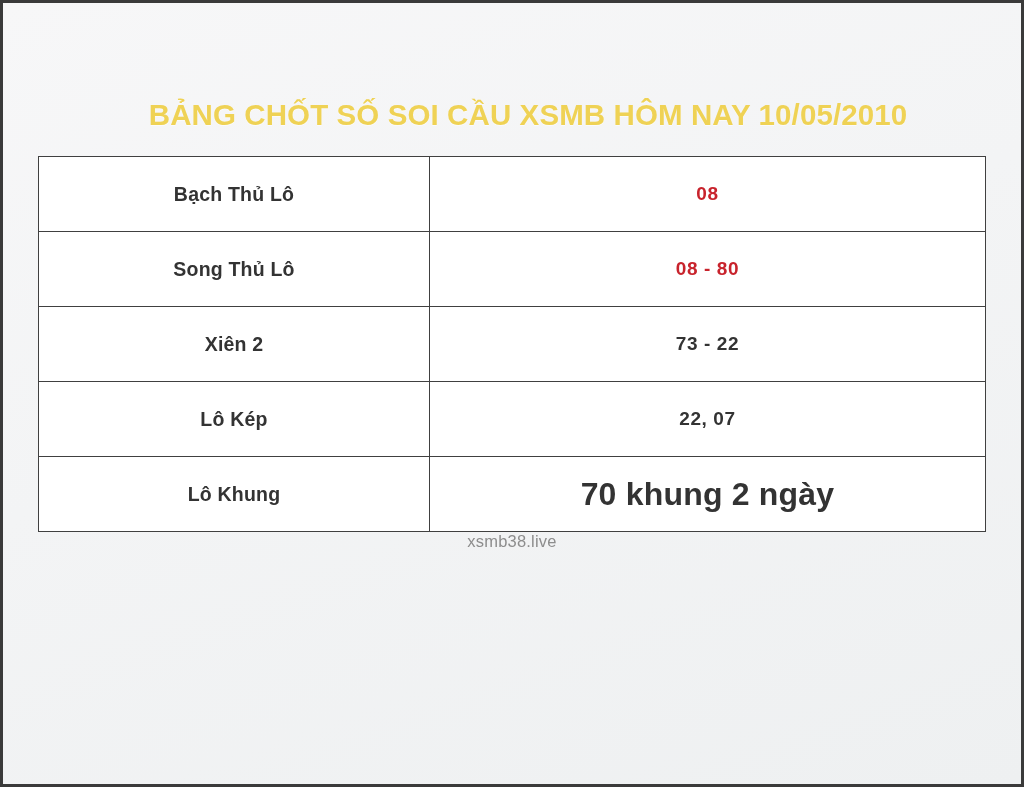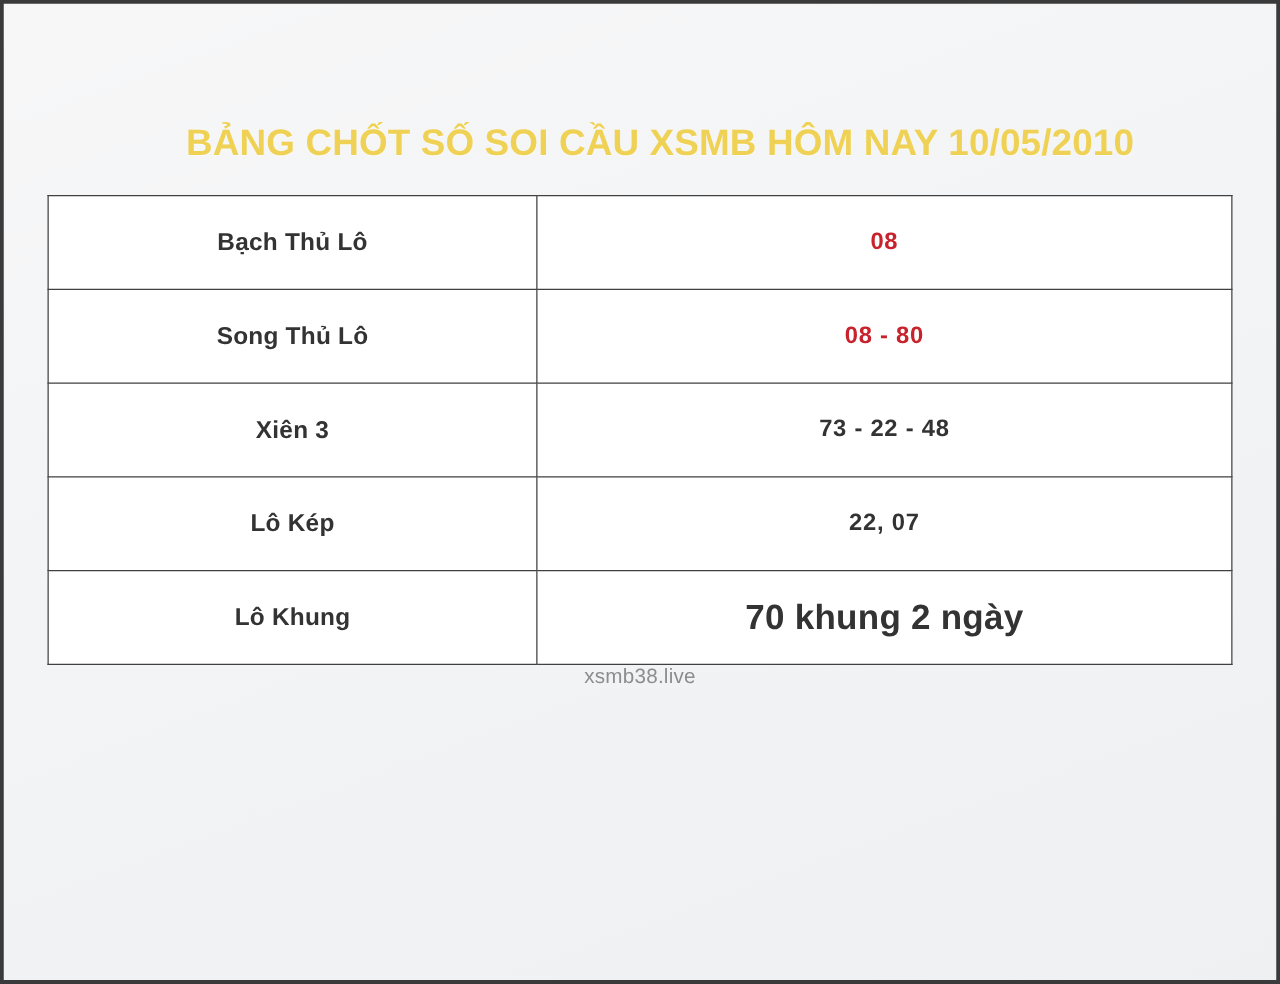--- a/index.html
+++ b/index.html
@@ -72,21 +72,21 @@
   td.value-cell {
     font-size: 19px;
     font-weight: bold;
     color: #333333;
     letter-spacing: 0.6px;
   }
   td.value-cell.highlight {
     color: #c8232c;
   }
   td.value-cell.text-value {
-    font-size: 28px;
+    font-size: 32px;
     letter-spacing: 0.2px;
   }
   .footer-wrap {
     width: 100%;
     text-align: center;
   }
   .footer-text {
     font-size: 16.5px;
     color: #8d8d8d;
     font-weight: normal;
@@ -107,22 +107,22 @@
       <tbody>
           <tr>
             <td class="label-cell">Bạch Thủ Lô</td>
             <td class="value-cell highlight">08</td>
           </tr>
           <tr>
             <td class="label-cell">Song Thủ Lô</td>
             <td class="value-cell highlight">08 - 80</td>
           </tr>
           <tr>
-            <td class="label-cell">Xiên 3</td>
-            <td class="value-cell">73 - 22 - 48</td>
+            <td class="label-cell">Xiên 2</td>
+            <td class="value-cell">73 - 22</td>
           </tr>
           <tr>
             <td class="label-cell">Lô Kép</td>
             <td class="value-cell">22, 07</td>
           </tr>
           <tr>
             <td class="label-cell">Lô Khung</td>
             <td class="value-cell text-value">70 khung 2 ngày</td>
           </tr>
         </tbody>

